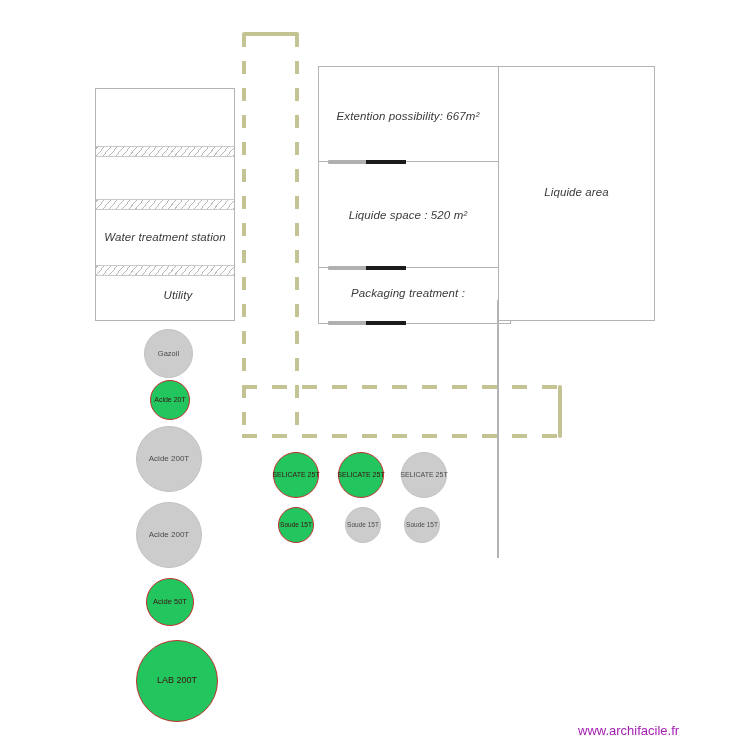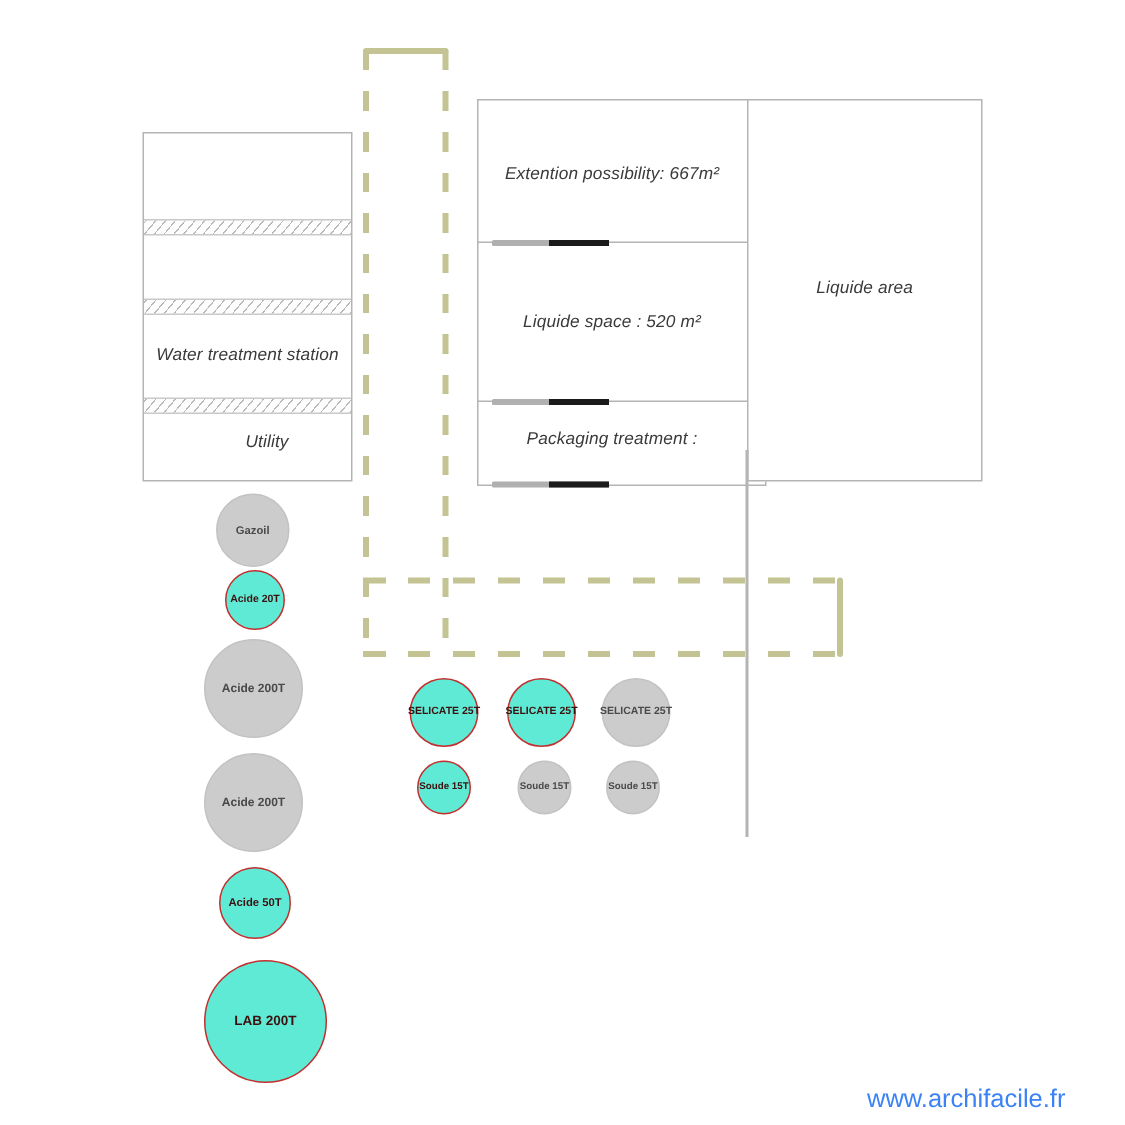--- a/index.html
+++ b/index.html
@@ -104,50 +104,49 @@
   
   .tank {
     position: absolute;
     box-sizing: border-box;
     border-radius: 50%;
     display: flex;
     align-items: center;
     justify-content: center;
     text-align: center;
     line-height: 1.05;
-    font-weight: bold;
   }
   .tank span {
     display: block;
     white-space: nowrap;
     pointer-events: none;
   }
   .tank.gray {
     background: #cccccc;
     border: 1px solid #c2c2c2;
     color: #4a4a4a;
   }
   .tank.red {
-    background: #5eead4;
+    background: #22c55e;
     border: 1px solid #c22f2f;
     color: #3d1010;
   }
 
   
   .guide-v {
     position: absolute;
     width: 2px;
     background: #b4b4b4;
   }
 
   
   .watermark {
     position: absolute;
-    font-size: 17px;
-    color: #3b82f6;
+    font-size: 13px;
+    color: #a21caf;
     white-space: nowrap;
   }
 </style>
 </head>
 <body>
 
 <div id="plan">
 
   <div class="solid-olive-h" style="left:242px; top:32px; width:57px;"></div>
 

